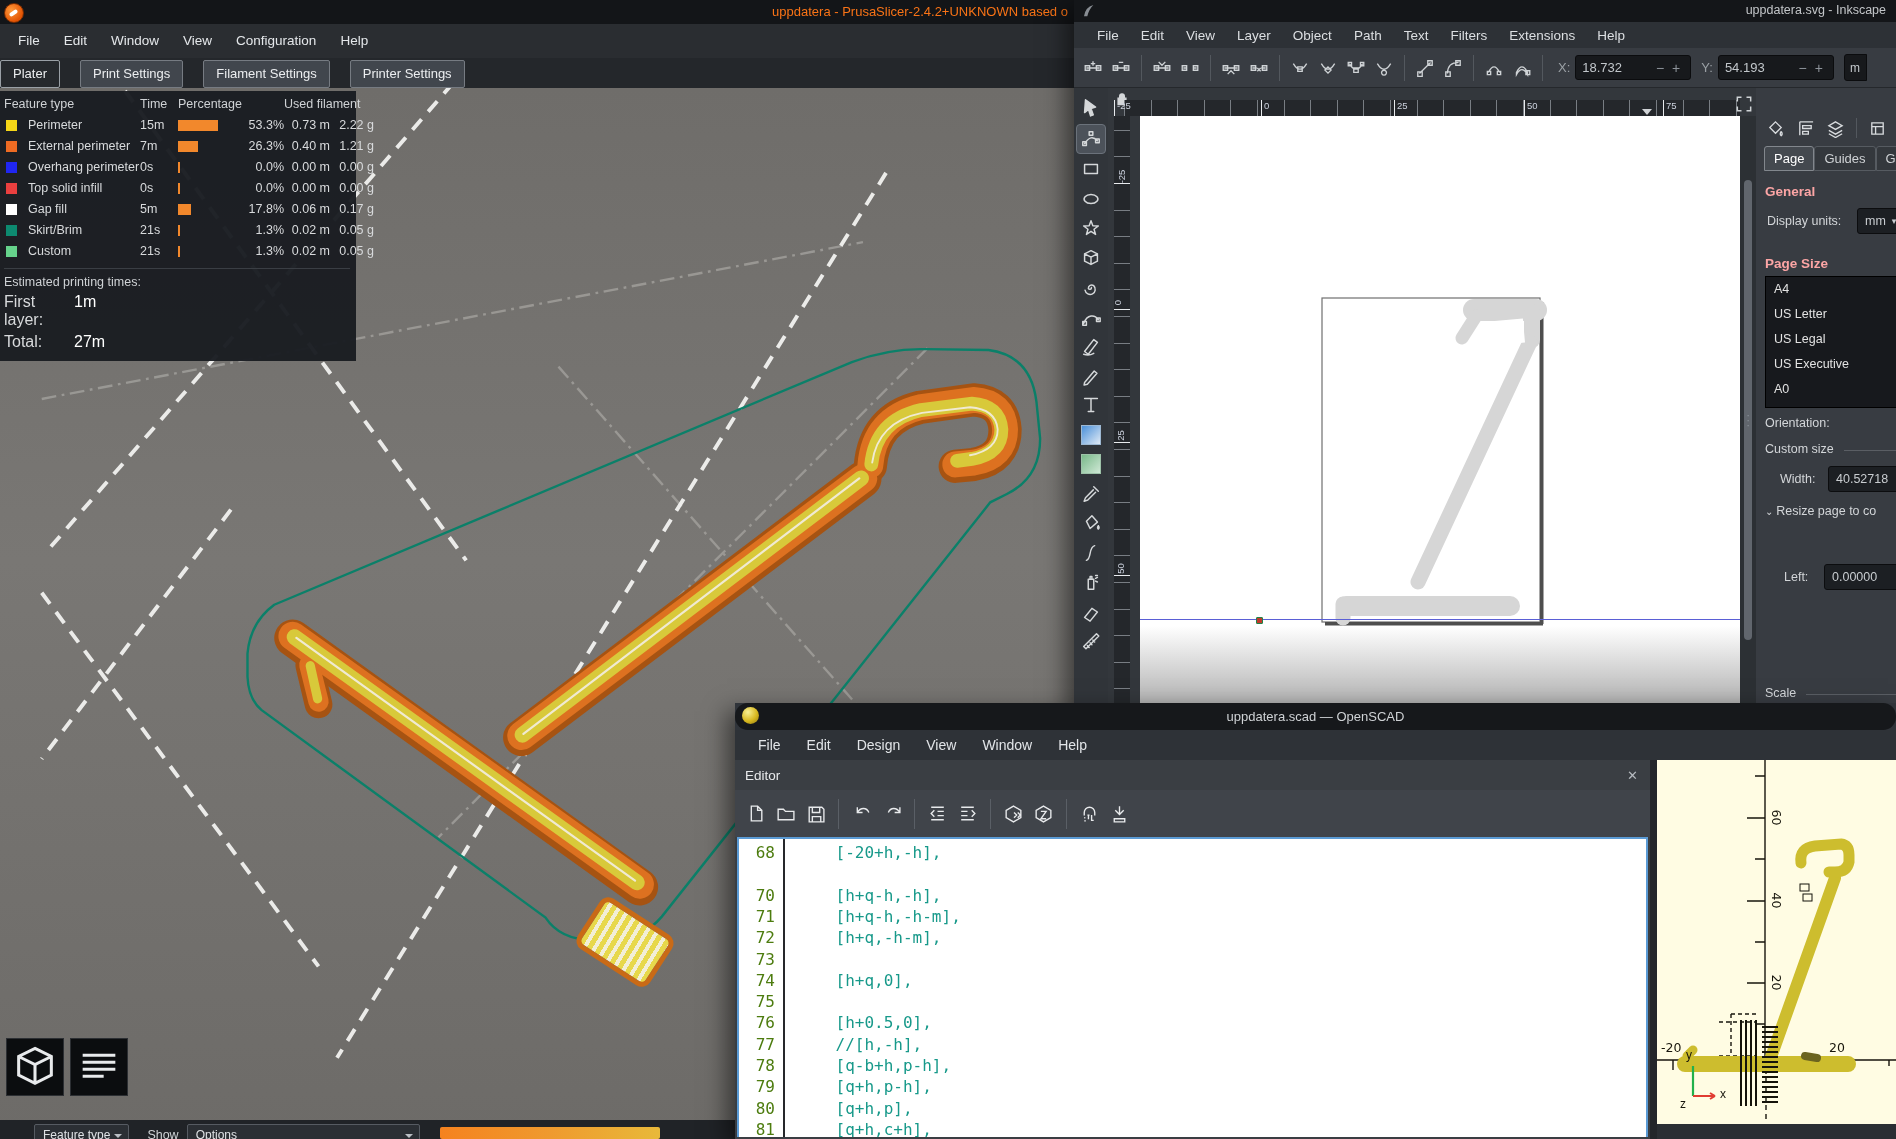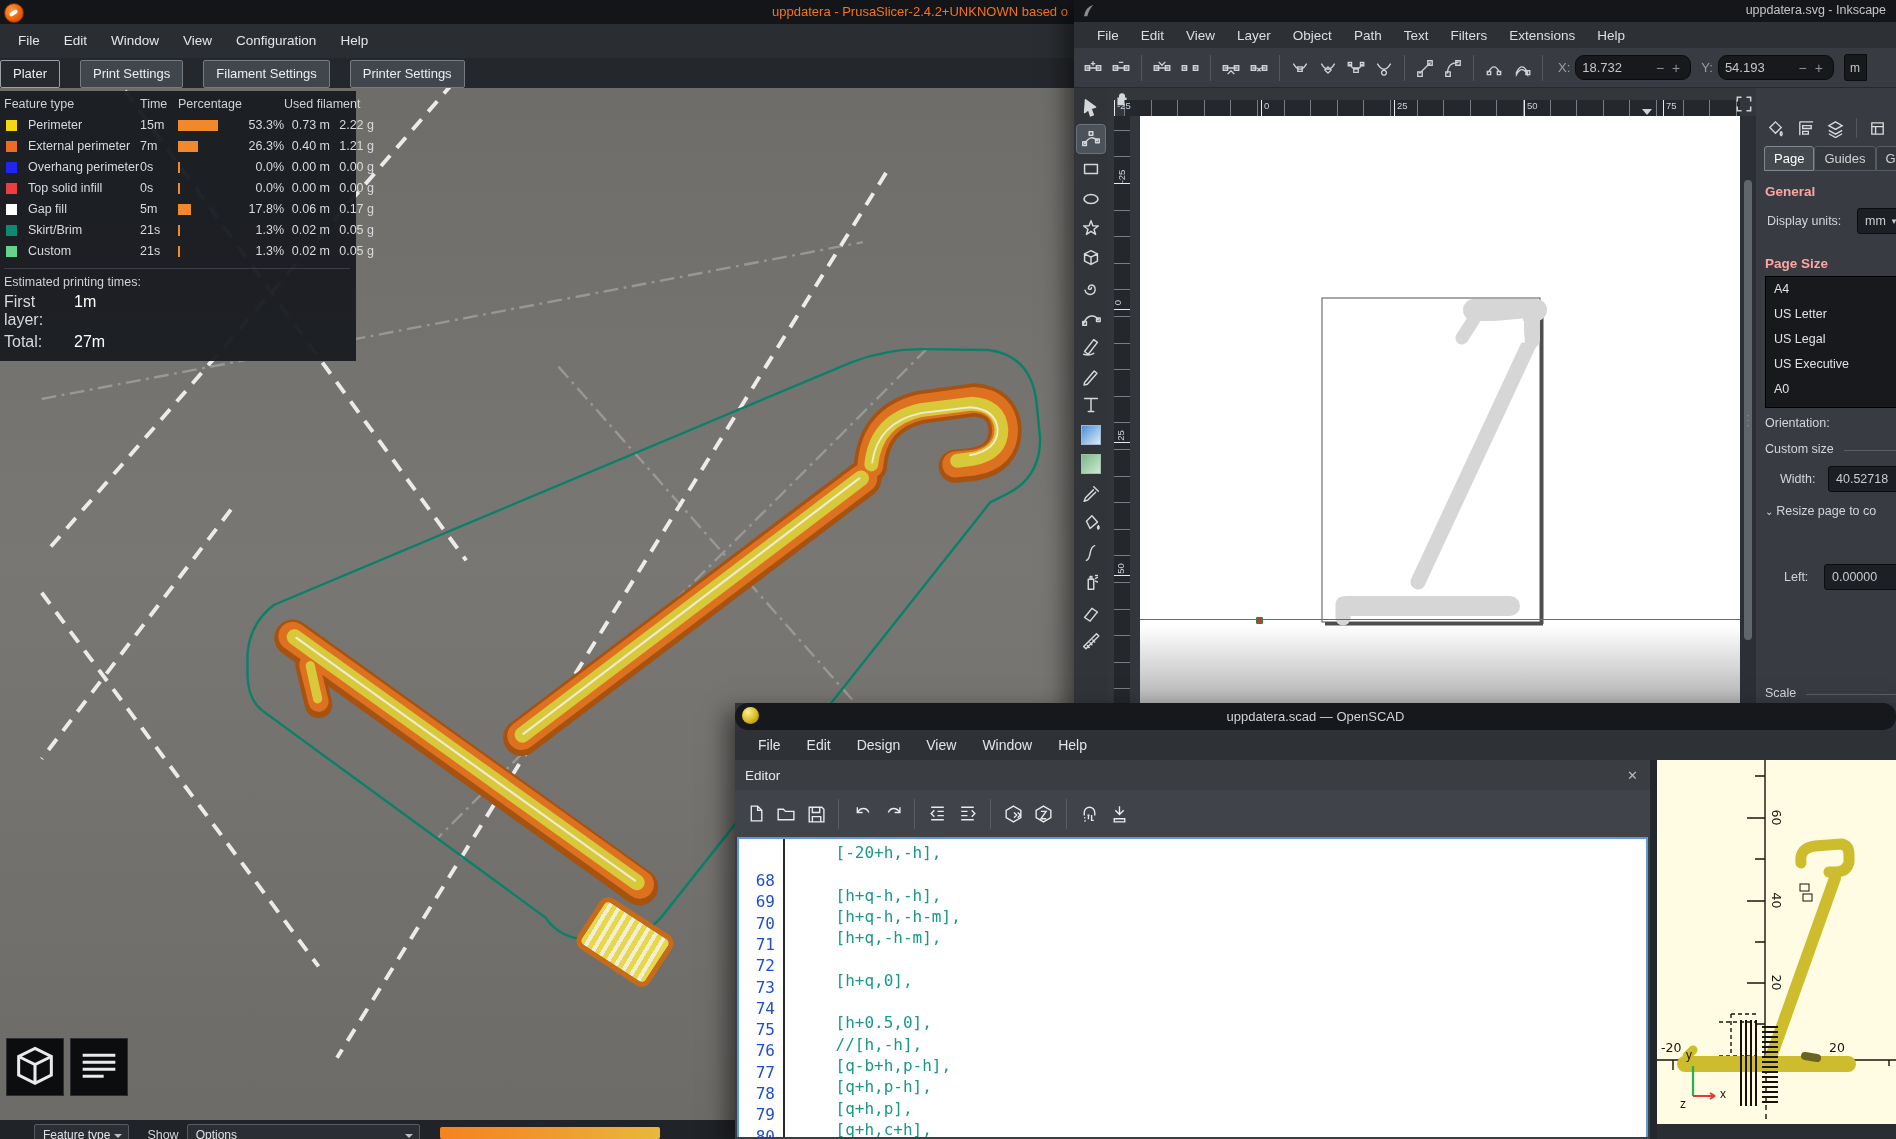--- a/index.html
+++ b/index.html
@@ -52,21 +52,21 @@
   #ink-titlebar{left:0;top:0;width:100%;height:22px;background:#141619;}
   #ink-title{right:10px;top:3px;font-size:12.5px;color:#c3c6c9;}
   #ink-menubar{left:0;top:22px;width:100%;height:26px;background:#2d3136;display:flex;align-items:center;padding-left:12px;box-sizing:border-box;}
   #ink-menubar .mi{padding:0 11px;font-size:13.5px;color:#dcdfe2;}
   #ink-toolrow{left:0;top:48px;width:100%;height:40px;background:#383c42;border-bottom:1px solid #25282c;
     display:flex;align-items:center;padding-left:6px;box-sizing:border-box;gap:2px;}
   .nsep{width:1px;height:26px;background:#53585e;margin:0 5px;}
   .nico{width:26px;height:26px;display:flex;align-items:center;justify-content:center;}
   .spin{display:flex;align-items:center;margin-left:8px;}
   .spin .lbl{color:#9aa0a5;font-size:13px;margin-right:5px;}
-  .spinbox{width:116px;height:25px;background:#17191c;border:1px solid #0b0c0e;border-radius:9px;color:#c2c7cb;
+  .spinbox{width:116px;height:25px;background:#17191c;border:1px solid #0b0c0e;border-radius:3px;color:#c2c7cb;
     font-size:13px;display:flex;align-items:center;padding:0 6px;box-sizing:border-box;}
   .spinbox .val{flex:1;}
   .spinbox .b{color:#8d939a;font-size:14px;padding:0 4px;}
   #ink-unitbox{width:16px;height:25px;background:#17191c;border:1px solid #0b0c0e;border-radius:3px 0 0 3px;color:#c2c7cb;
     font-size:12px;display:flex;align-items:center;padding-left:5px;margin-left:8px;}
   #ink-toolbox{left:0;top:88px;width:34px;height:628px;background:#31353a;display:flex;flex-direction:column;align-items:center;padding-top:6px;box-sizing:border-box;}
   .tool{width:28px;height:28px;margin-bottom:1.5px;display:flex;align-items:center;justify-content:center;border-radius:4px;}
   .tool.sel{background:#4c525a;border:1px solid #6b727b;}
   #ink-lock{left:40px;top:90px;}
   #ink-hruler{left:50px;top:100px;width:616px;height:16px;background:#24272b;
@@ -109,21 +109,21 @@
   #os-menubar .mi{padding:0 13px;font-size:14px;color:#e2e5e8;}
   #os-editor-dock{left:0;top:57px;width:915px;height:379px;background:#3a3e43;}
   #os-ed-header{left:0;top:0;width:100%;height:30px;border-bottom:1px solid #24272b;display:flex;align-items:center;}
   #os-ed-title{margin-left:10px;font-size:13.5px;color:#e8eaec;}
   #os-ed-close{position:absolute;right:12px;color:#b6bbc0;font-size:13px;}
   #os-toolbar{left:0;top:30px;width:100%;height:47px;background:#40444a;display:flex;align-items:center;padding-left:10px;box-sizing:border-box;gap:9px;}
   #os-toolbar .osep{width:1px;height:30px;background:#5a5f66;margin:0 3px;}
   #os-code{left:2px;top:77px;width:911px;height:300px;background:#fff;border:2px solid #5b9bd5;border-bottom:none;box-sizing:border-box;overflow:hidden;}
   #os-gutter{left:0;top:0;width:44px;height:100%;background:#fff;border-right:2px solid #26282b;}
   .cl{position:absolute;left:0;width:100%;height:21.3px;font-family:"DejaVu Sans Mono",monospace;font-size:16px;line-height:21.3px;white-space:pre;}
-  .cl .ln{position:absolute;left:0;width:36px;text-align:right;color:#1d4ed8;margin-top:28px;}
+  .cl .ln{position:absolute;left:0;width:36px;text-align:right;color:#4d7c0f;}
   .cl .ct{position:absolute;left:58px;color:#17998a;}
   #os-splitter{left:915px;top:57px;width:7px;height:379px;background:#23262a;}
   #os-view{left:922px;top:57px;width:239px;height:379px;background:#fffce3;overflow:hidden;}
   #os-view-bottom{left:0;top:364px;width:239px;height:15px;background:#2a2e33;}
   .hatchV{position:absolute;background:repeating-linear-gradient(90deg,#15130a 0 2px,rgba(0,0,0,0) 2px 5px);}
   .hatchH{position:absolute;background:repeating-linear-gradient(0deg,#15130a 0 2px,rgba(0,0,0,0) 2px 5px);}
   .axlabel{position:absolute;font-size:12.5px;color:#17150c;font-family:"DejaVu Sans",sans-serif;}
   .axlabel.rot{transform:rotate(90deg);}
   .gz{position:absolute;font-size:12px;color:#17150c;}
   svg{display:block;}
@@ -710,21 +710,20 @@
           <span>
             <svg width="21" height="21" viewBox="0 0 20 20" fill="none" stroke="#e8eaec" stroke-width="1.3">
               <path d="M10 3 v8 M6 7 l4 4 4 -4 M5 15 h10 v3 H5 Z"></path>
             </svg>
           </span>
         </div>
       <div id="os-code" class="abs">
         <div id="os-gutter" class="abs"></div>
         <div id="os-lines" class="abs" style="left:0;top:0;width:100%;height:100%;">
             <div class="cl" style="top: 3px;"><span class="ln">68</span><span class="ct">    [-20+h,-h],</span></div>
-            <div class="cl" style="top: 24.3px;"><span class="ln">69</span><span class="ct"></span></div>
             <div class="cl" style="top: 45.6px;"><span class="ln">70</span><span class="ct">    [h+q-h,-h],</span></div>
             <div class="cl" style="top: 66.9px;"><span class="ln">71</span><span class="ct">    [h+q-h,-h-m],</span></div>
             <div class="cl" style="top: 88.2px;"><span class="ln">72</span><span class="ct">    [h+q,-h-m],</span></div>
             <div class="cl" style="top: 109.5px;"><span class="ln">73</span><span class="ct"></span></div>
             <div class="cl" style="top: 130.8px;"><span class="ln">74</span><span class="ct">    [h+q,0],</span></div>
             <div class="cl" style="top: 152.1px;"><span class="ln">75</span><span class="ct"></span></div>
             <div class="cl" style="top: 173.4px;"><span class="ln">76</span><span class="ct">    [h+0.5,0],</span></div>
             <div class="cl" style="top: 194.7px;"><span class="ln">77</span><span class="ct">    //[h,-h],</span></div>
             <div class="cl" style="top: 216px;"><span class="ln">78</span><span class="ct">    [q-b+h,p-h],</span></div>
             <div class="cl" style="top: 237.3px;"><span class="ln">79</span><span class="ct">    [q+h,p-h],</span></div>

